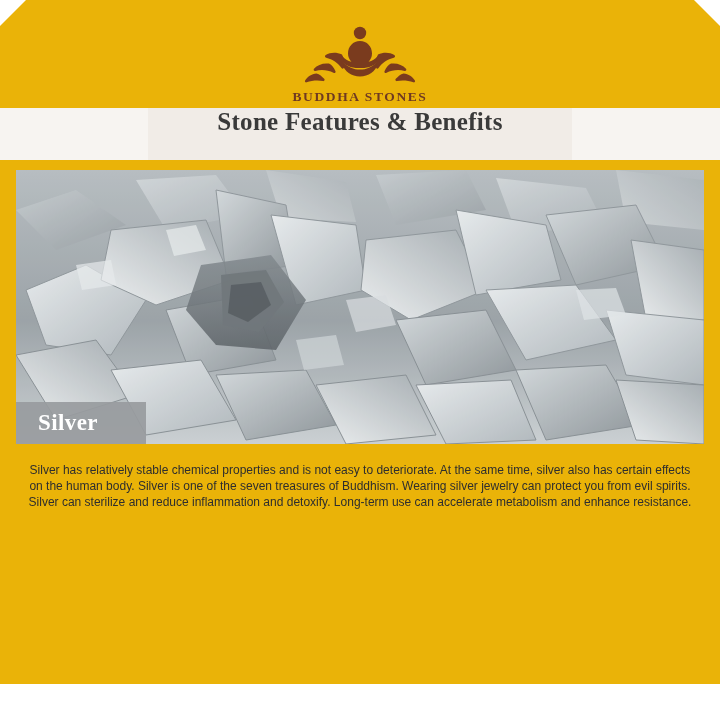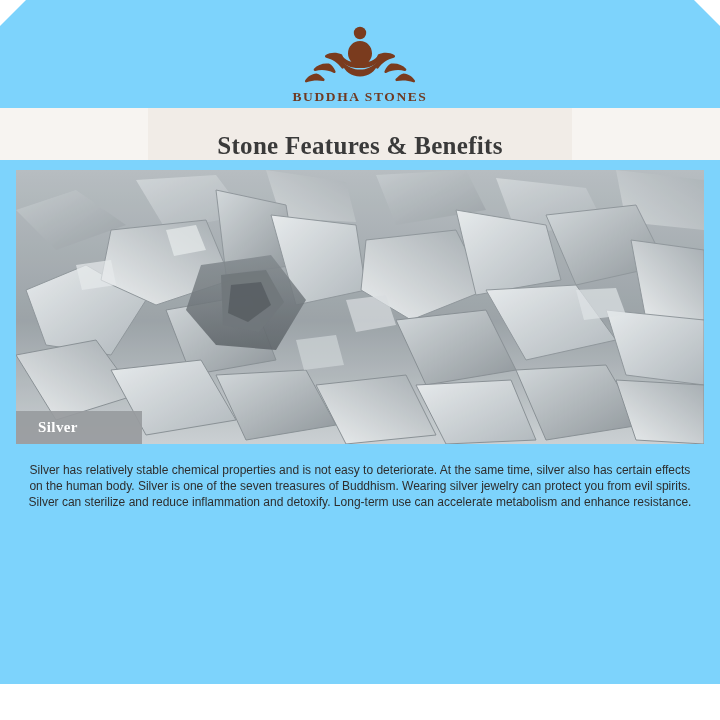--- a/index.html
+++ b/index.html
@@ -10,21 +10,21 @@
     width: 720px;
     height: 720px;
     background: #ffffff;
     font-family: "Liberation Sans", sans-serif;
     overflow: hidden;
   }
   .page {
     position: relative;
     width: 720px;
     height: 720px;
-    background: #7dd3fc;
+    background: #eab308;
     overflow: hidden;
   }
   
   .corner {
     position: absolute;
     width: 0;
     height: 0;
     z-index: 5;
   }
   .corner-tl {
@@ -67,21 +67,21 @@
     font-weight: bold;
     font-family: "Liberation Serif", serif;
   }
 
   .title-band {
     position: relative;
     margin: 8px 0 0 0;
     height: 52px;
     background: #f1ece7;
     display: flex;
-    align-items: flex-end;
+    align-items: flex-start;
     justify-content: center;
     border-left: 148px solid #f7f4f1;
     border-right: 148px solid #f7f4f1;
     box-sizing: content-box;
   }
   .title-band-inner {
     width: 100%;
     text-align: center;
   }
   .title-text {
@@ -102,23 +102,23 @@
   .hero-canvas {
     position: absolute;
     inset: 0;
   }
   .label-tab {
     position: absolute;
     left: 0;
     bottom: 0;
     background: rgba(152,155,158,0.92);
     color: #ffffff;
-    font-size: 15px;
-    font-weight: bold;
-    padding: 8px 64px 8px 22px;
+    font-size: 23px;
+    font-weight: bold;
+    padding: 8px 48px 8px 22px;
     letter-spacing: 0.4px;
     font-family: "Liberation Serif", serif;
   }
 
   .benefits {
     margin: 18px 22px 0 22px;
   }
   .keywords {
     font-family: "Liberation Serif", serif;
     font-size: 20.5px;

